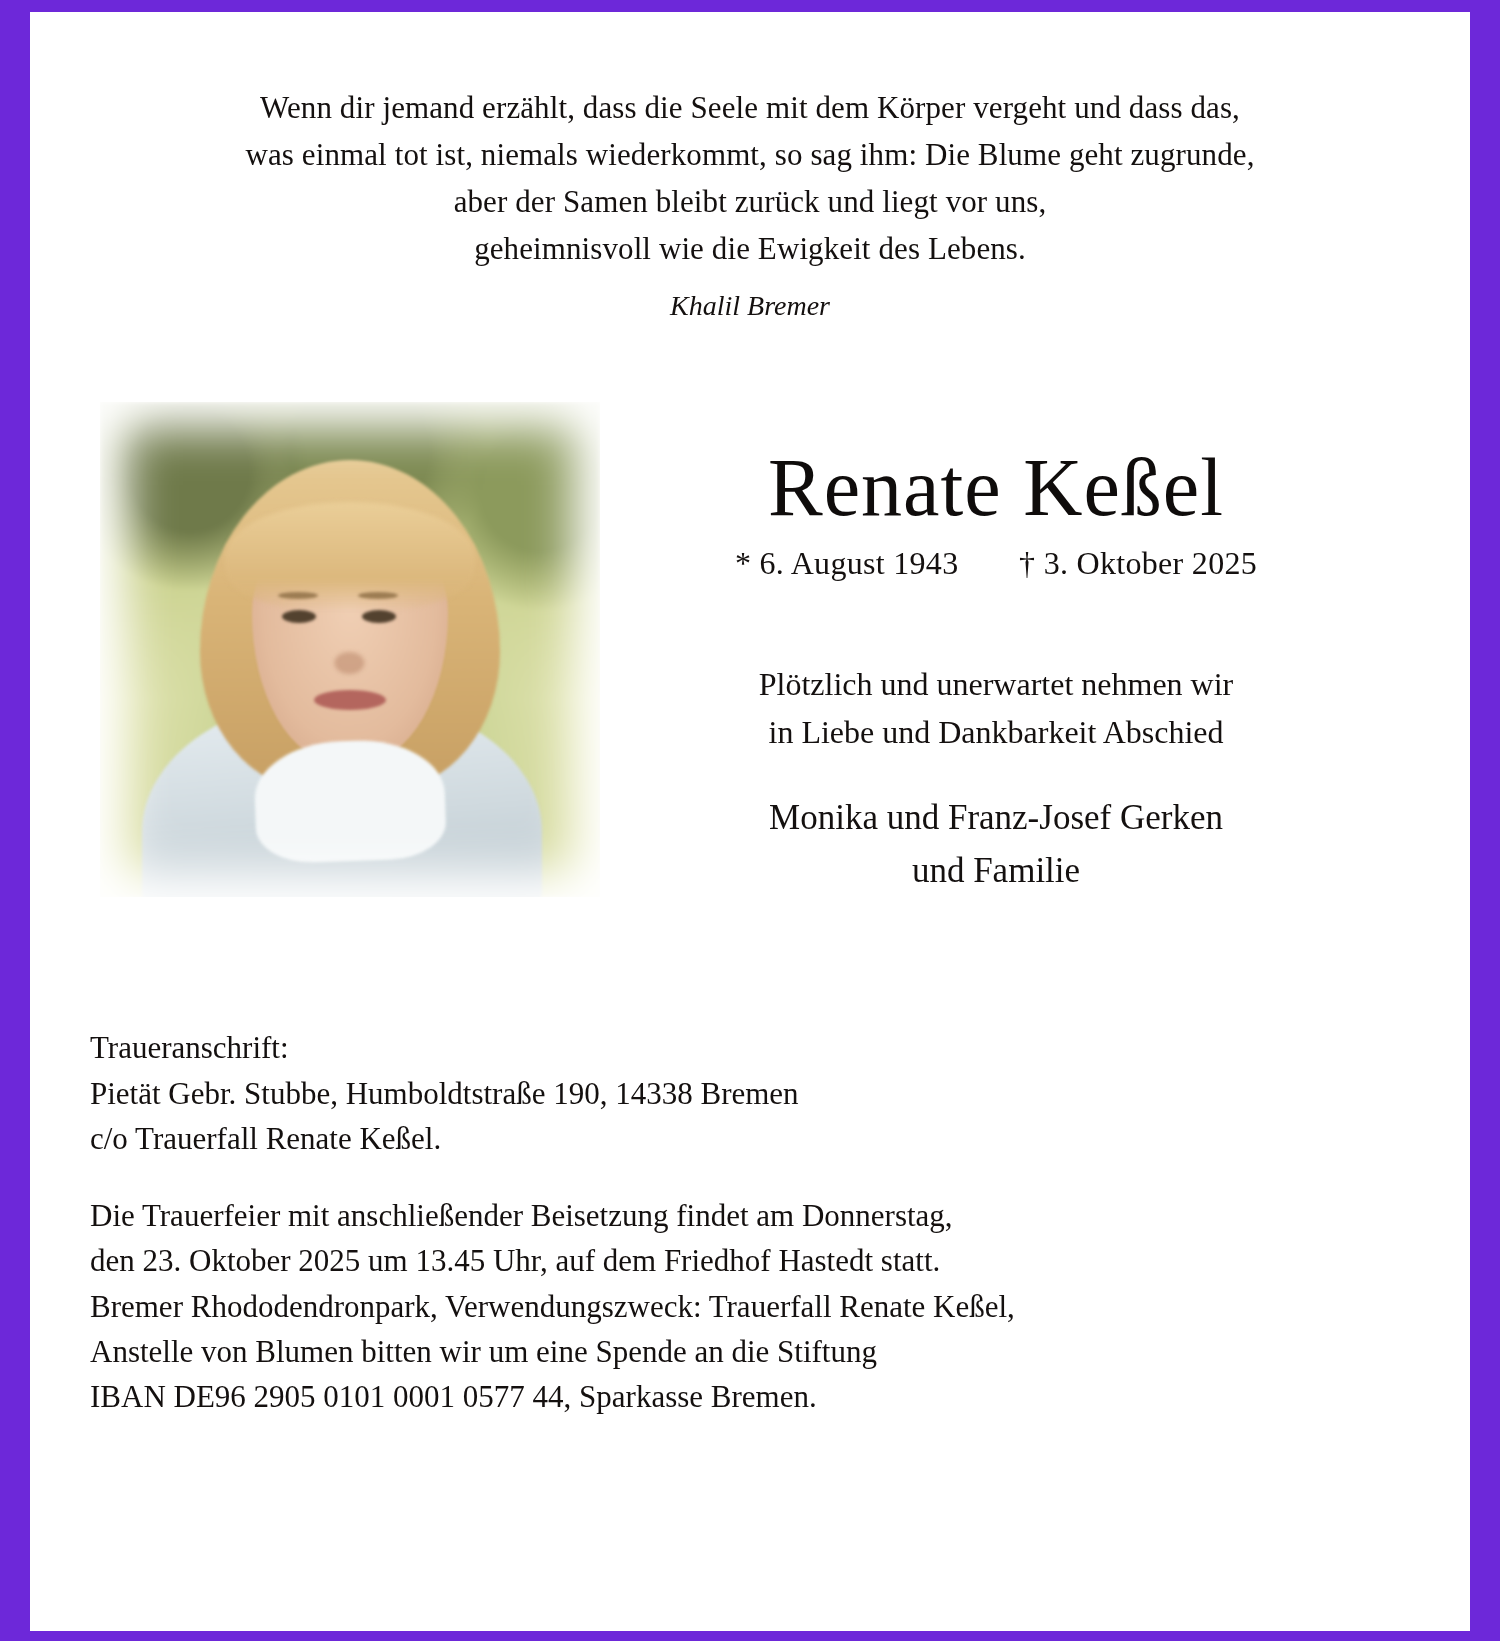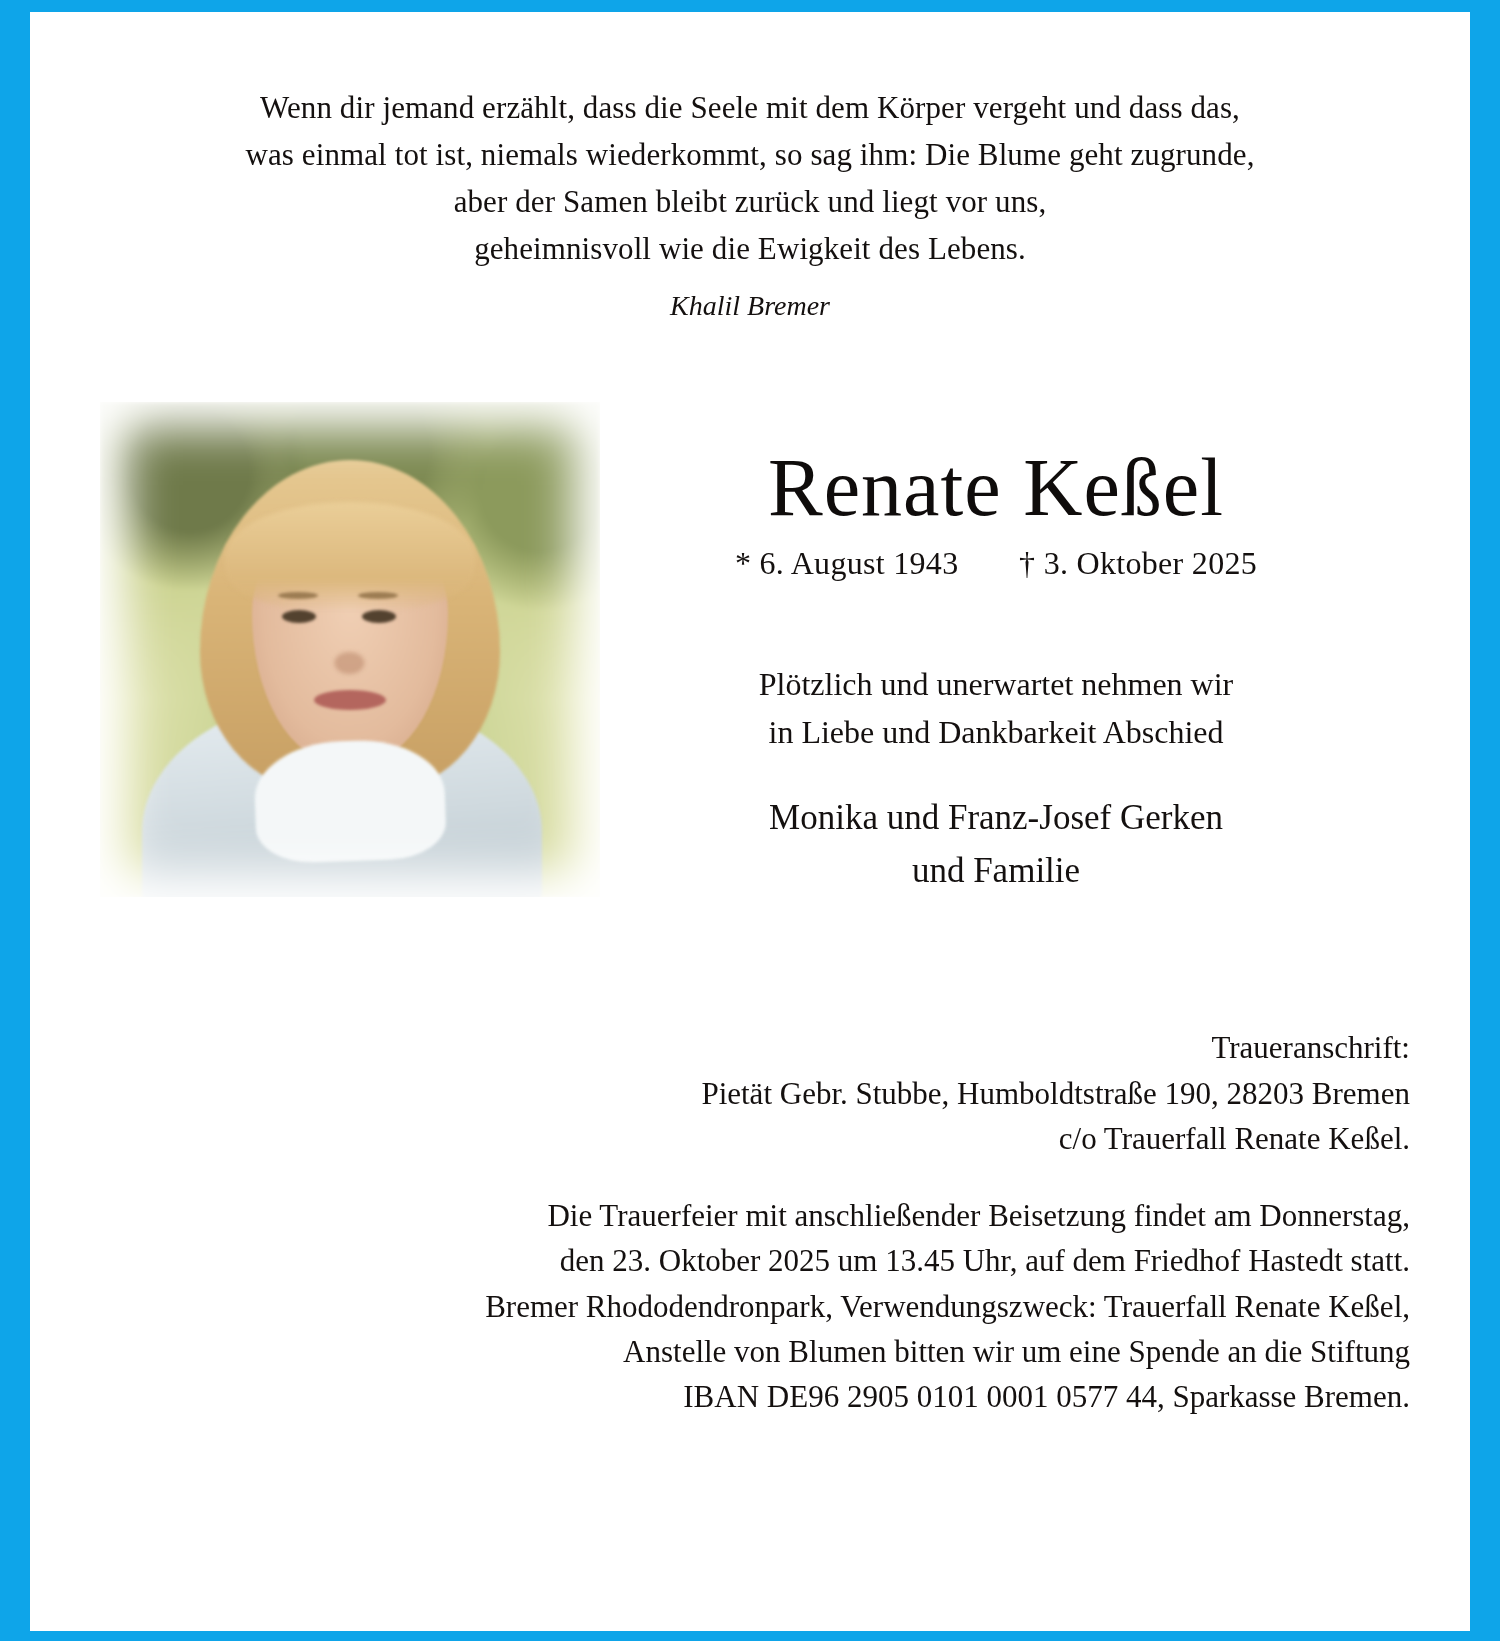--- a/index.html
+++ b/index.html
@@ -11,21 +11,21 @@
     width: 1500px;
     height: 1641px;
     font-family: "Liberation Serif", serif;
     color: #111;
   }
 
   .obituary-frame {
     box-sizing: border-box;
     width: 1500px;
     height: 1641px;
-    background: #0ea5e9;
+    background: #6d28d9;
     padding: 12px 30px 10px 30px;
   }
 
   .obituary-card {
     box-sizing: border-box;
     width: 100%;
     height: 100%;
     background: #ffffff;
     position: relative;
     overflow: hidden;
@@ -224,21 +224,21 @@
   .mourners {
     margin-top: 36px;
     font-size: 35px;
     line-height: 1.5;
     color: #14100f;
   }
 
   
   .lower-block {
     margin-top: 128px;
-    text-align: right;
+    text-align: left;
     padding: 0 60px;
   }
   .info-line {
     font-size: 31px;
     line-height: 1.46;
     color: #14100f;
   }
   .ceremony {
     margin-top: 32px;
   }
@@ -293,21 +293,21 @@
           <div>Monika und Franz-Josef Gerken</div>
           <div>und Familie</div>
         </div>
       </div>
     </div>
 
     <div class="lower-block">
 
       <div>
         <div class="info-line">Traueranschrift:</div>
-        <div class="info-line">Pietät Gebr. Stubbe, Humboldtstraße 190, 28203 Bremen</div>
+        <div class="info-line">Pietät Gebr. Stubbe, Humboldtstraße 190, 14338 Bremen</div>
         <div class="info-line">c/o Trauerfall Renate Keßel.</div>
       </div>
 
       <div class="ceremony">
         <div class="info-line">Die Trauerfeier mit anschließender Beisetzung findet am Donnerstag,</div>
         <div class="info-line">den 23. Oktober 2025 um 13.45 Uhr, auf dem Friedhof Hastedt statt.</div>
       </div>
 
       <div>
         <div class="info-line">Bremer Rhododendronpark, Verwendungszweck: Trauerfall Renate Keßel,</div>

